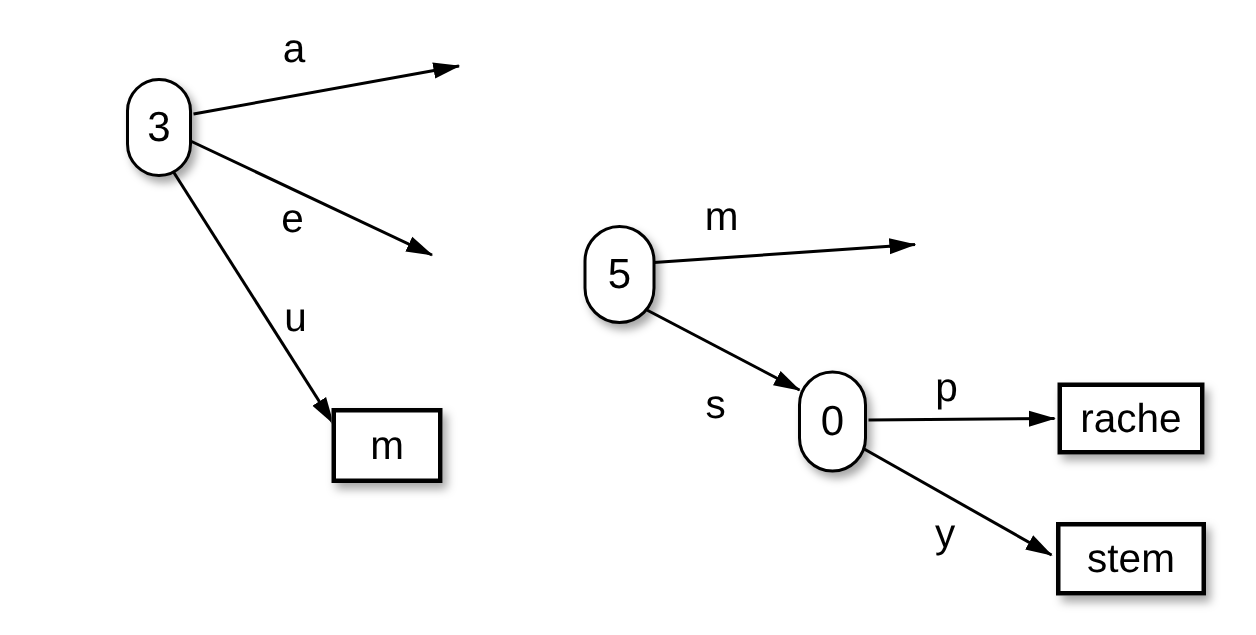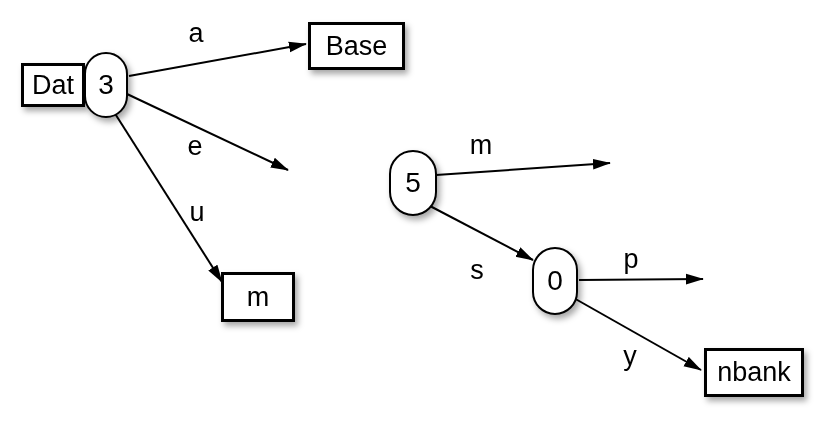--- a/index.html
+++ b/index.html
@@ -79,20 +79,19 @@
         <line x1="572" y1="297" x2="701" y2="370" stroke="#000000" stroke-width="2" marker-end="url(#arrowhead)"></line>
       </g>
   </svg>
 <span class="edge-label" style="left: 196px; top: 33px;">a</span>
     <span class="edge-label" style="left: 195px; top: 146px;">e</span>
     <span class="edge-label" style="left: 197px; top: 212px;">u</span>
     <span class="edge-label" style="left: 481px; top: 145px;">m</span>
     <span class="edge-label" style="left: 477px; top: 270px;">s</span>
     <span class="edge-label" style="left: 631px; top: 259px;">p</span>
     <span class="edge-label" style="left: 630px; top: 356px;">y</span>
-    <div class="node-rect" style="left: 21px; top: 63px; width: 64px; height: 44px;">Dat</div>
-    <div class="node-rect" style="left: 308px; top: 22px; width: 97px; height: 48px;">Base</div>
     <div class="node-rect" style="left: 221px; top: 272px; width: 74px; height: 50px;">m</div>
-    <div class="node-rect" style="left: 704px; top: 348px; width: 100px; height: 49px;">nbank</div>
+    <div class="node-rect" style="left: 705px; top: 255px; width: 98px; height: 48px;">rache</div>
+    <div class="node-rect" style="left: 704px; top: 348px; width: 100px; height: 49px;">stem</div>
     <div class="node-ellipse" style="left: 84px; top: 52px; width: 44px; height: 66px; border-radius: 22px;">3</div>
     <div class="node-ellipse" style="left: 389px; top: 150px; width: 48px; height: 66px; border-radius: 24px;">5</div>
     <div class="node-ellipse" style="left: 532px; top: 247px; width: 46px; height: 68px; border-radius: 23px;">0</div>
   </div>
 
 </body></html>

